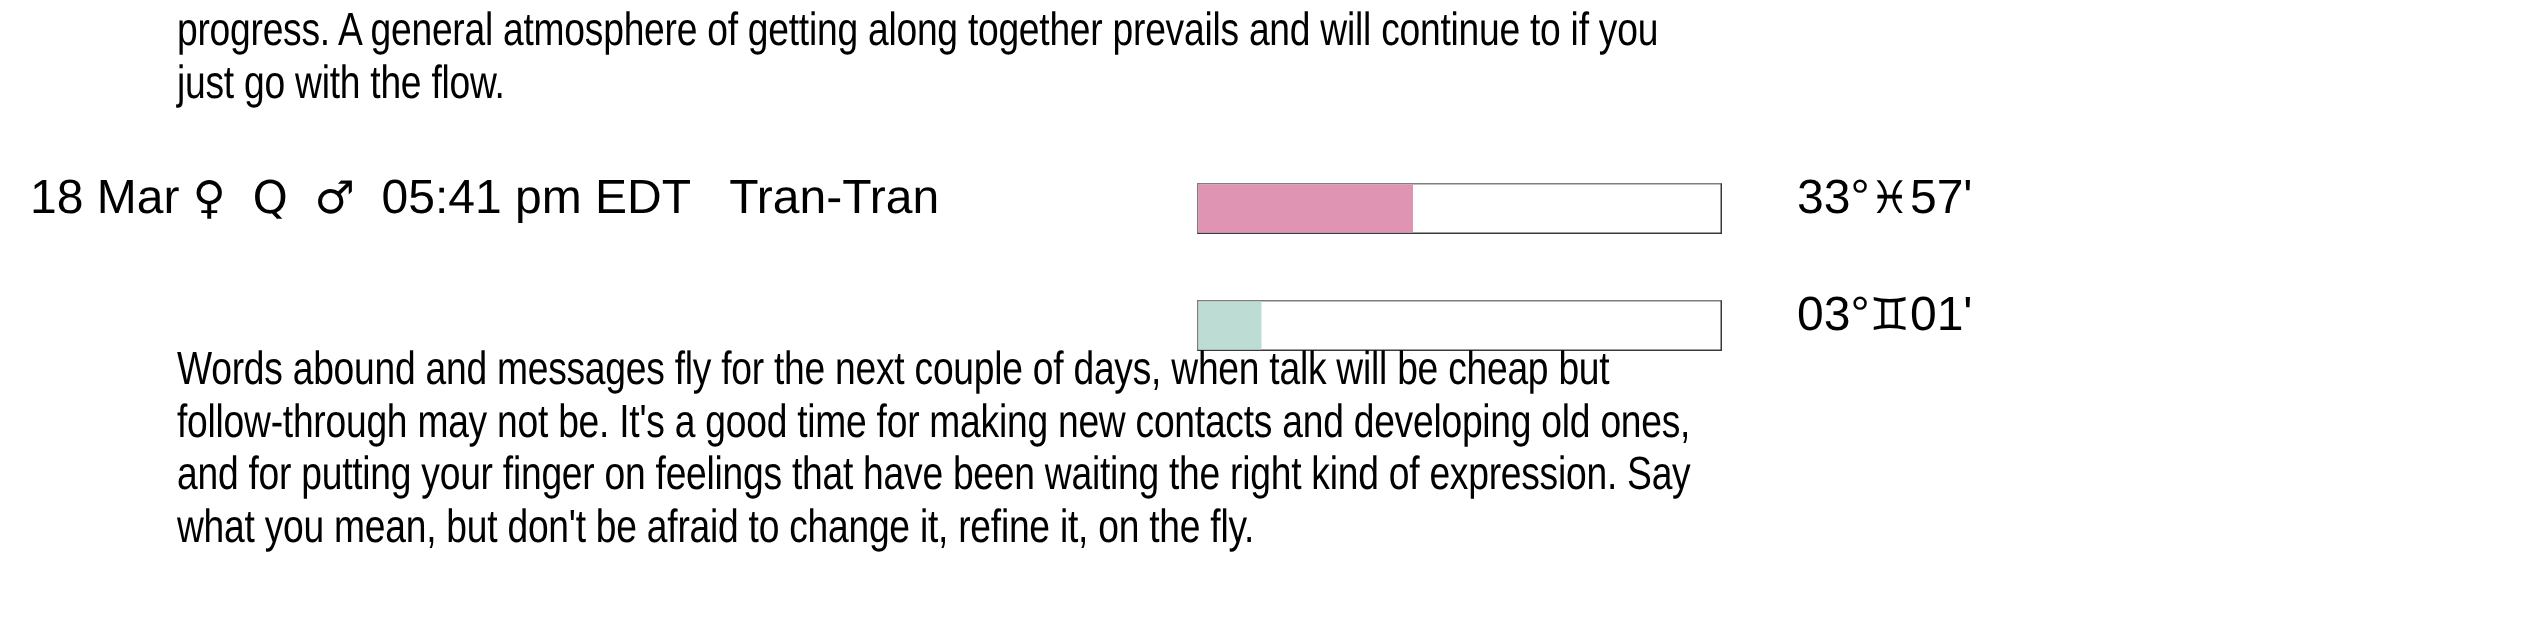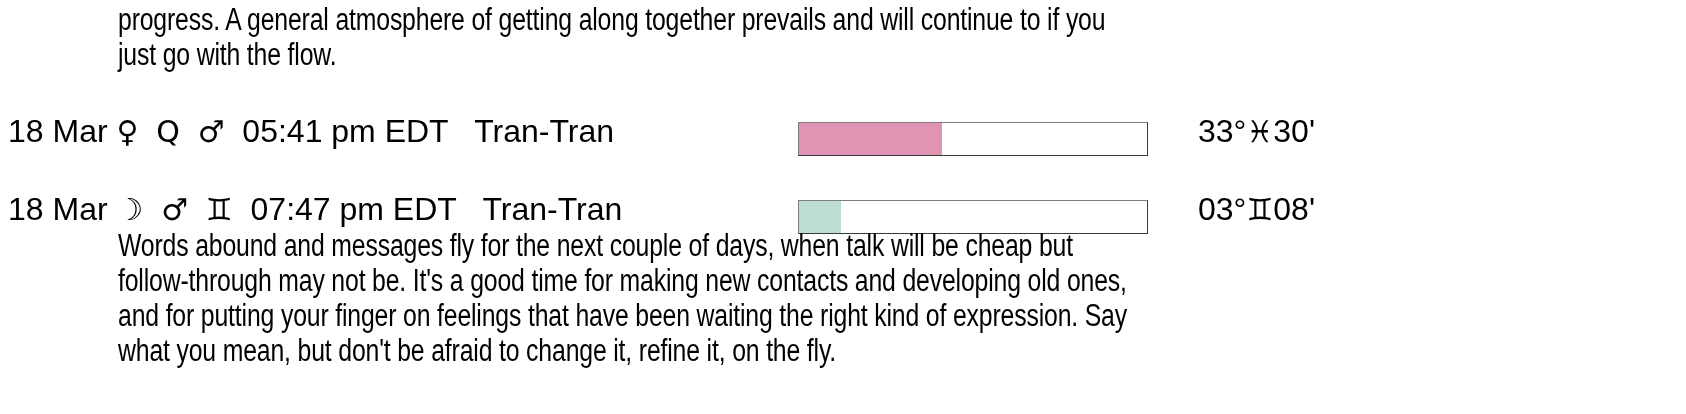--- a/index.html
+++ b/index.html
@@ -50,21 +50,21 @@
     position: absolute;
     left: 0;
     height: 56px;
     width: 1686px;
   }
   .row-1 { top: 106px; }
   .row-2 { top: 184px; }
 
   .row-label {
     position: absolute;
-    left: 8px;
+    left: 20px;
     top: 0;
     height: 50px;
     line-height: 50px;
     font-size: 32px;
     white-space: pre;
     color: #000;
   }
 
   .glyph {
     font-family: "DejaVu Sans", sans-serif;
@@ -113,31 +113,30 @@
   <div class="para para-top"><span>progress. A general atmosphere of getting along together prevails and will continue to if you</span>
 <span>just go with the flow.</span></div>
 
   <div class="row row-1">
     <div class="row-label"><span>18 Mar</span><span> </span><span class="glyph">♀</span><span>  </span><span class="glyph">Q</span><span>  </span><span class="glyph">♂</span><span>  </span><span>05:41 pm</span><span> </span><span>EDT</span><span>   </span><span>Tran-Tran</span></div>
 
     <div class="bar-wrap">
       <div class="bar-fill" style="width: 41%; background: rgb(224, 148, 180);"></div>
     </div>
 
-    <div class="degree"><span>33°</span><span class="sign">♓</span><span>30'</span></div>
+    <div class="degree"><span>33°</span><span class="sign">♓</span><span>57'</span></div>
   </div>
 
   <div class="row row-2">
-    <div class="row-label"><span>18 Mar</span><span> </span><span class="glyph">☽</span><span>  </span><span class="glyph">♂</span><span>  </span><span class="glyph">♊</span><span>  </span><span>07:47 pm</span><span> </span><span>EDT</span><span>   </span><span>Tran-Tran</span></div>
 
     <div class="bar-wrap">
       <div class="bar-fill" style="width: 12%; background: rgb(188, 220, 212);"></div>
     </div>
 
-    <div class="degree"><span>03°</span><span class="sign">♊</span><span>08'</span></div>
+    <div class="degree"><span>03°</span><span class="sign">♊</span><span>01'</span></div>
   </div>
 
   <div class="para para-bottom"><span>Words abound and messages fly for the next couple of days, when talk will be cheap but</span>
 <span>follow-through may not be. It's a good time for making new contacts and developing old ones,</span>
 <span>and for putting your finger on feelings that have been waiting the right kind of expression. Say</span>
 <span>what you mean, but don't be afraid to change it, refine it, on the fly.</span></div>
 
 </div>
 
 </body></html>

